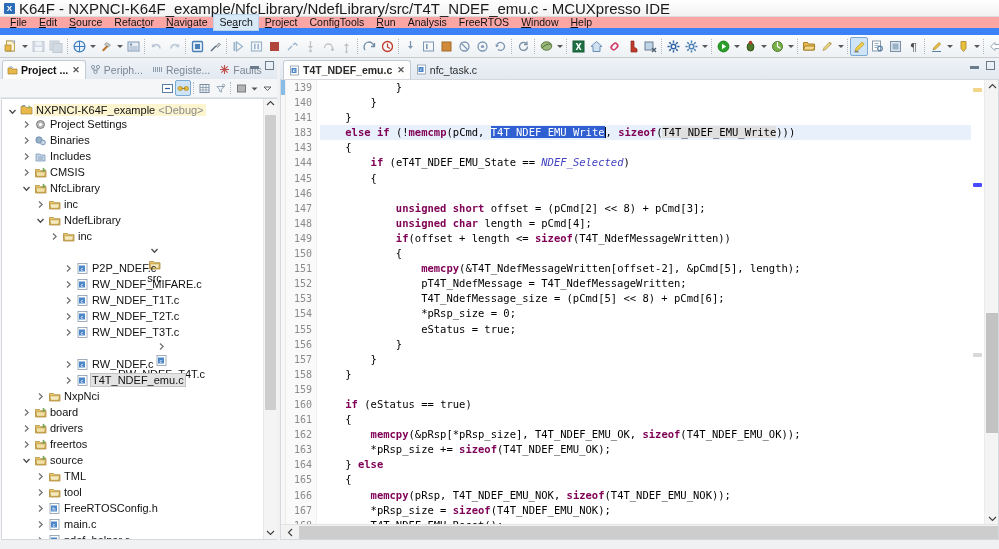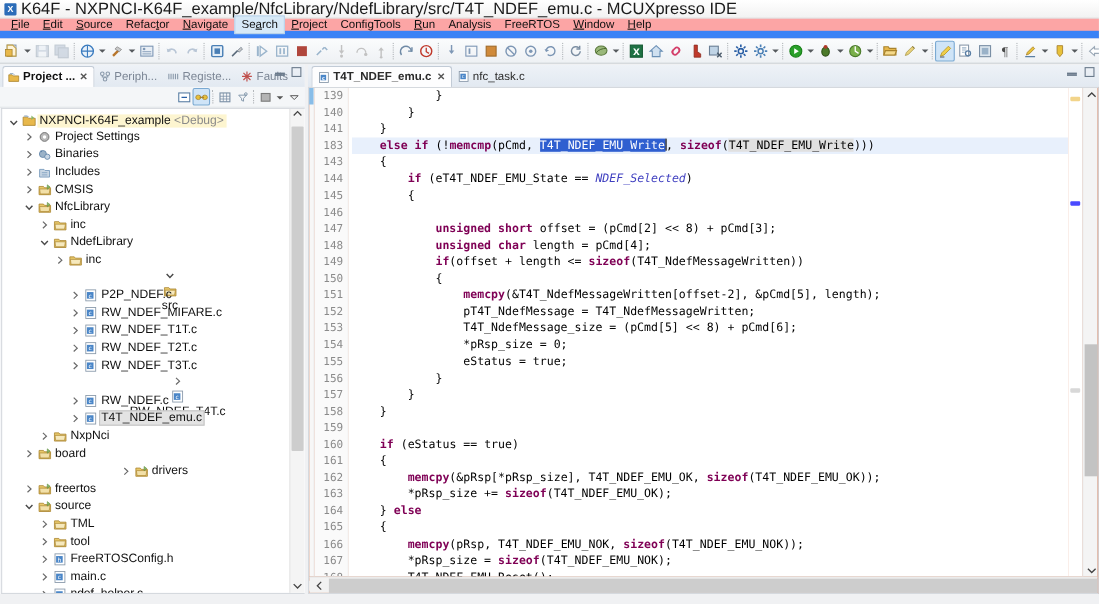--- a/index.html
+++ b/index.html
@@ -1070,21 +1070,21 @@
               </span>
               <span class="ticon">
                 <svg width="13" height="13" viewBox="0 0 13 13">
                   <path d="M1.5 3.5h4l1 1.2h5.5V11h-10.5z" fill="#e8c86a" stroke="#a8822c" stroke-width=".7"></path>
                   <path d="M2 5.8h9.5l-.8 4.5H2.6z" fill="#f2e0a8" stroke="#a8822c" stroke-width=".6"></path>
                   <path d="M9 2l2.5 2L9 6z" fill="#8ab86a" stroke="#5a8a3a" stroke-width=".5"></path>
                 </svg>
               </span>
               <span class="tlabel">board</span>
             </div>
-            <div class="trow" style="padding-left: 18px; justify-content: center;">
+            <div class="trow" style="padding-left: 18px;">
               <span class="twist">
                 <svg width="9" height="9" viewBox="0 0 9 9">
                   <path d="M3 1.5l3.2 3L3 7.5" fill="none" stroke="#6a6a6a" stroke-width="1.1"></path>
                 </svg>
               </span>
               <span class="ticon">
                 <svg width="13" height="13" viewBox="0 0 13 13">
                   <path d="M1.5 3.5h4l1 1.2h5.5V11h-10.5z" fill="#e8c86a" stroke="#a8822c" stroke-width=".7"></path>
                   <path d="M2 5.8h9.5l-.8 4.5H2.6z" fill="#f2e0a8" stroke="#a8822c" stroke-width=".6"></path>
                   <path d="M9 2l2.5 2L9 6z" fill="#8ab86a" stroke="#5a8a3a" stroke-width=".5"></path>

